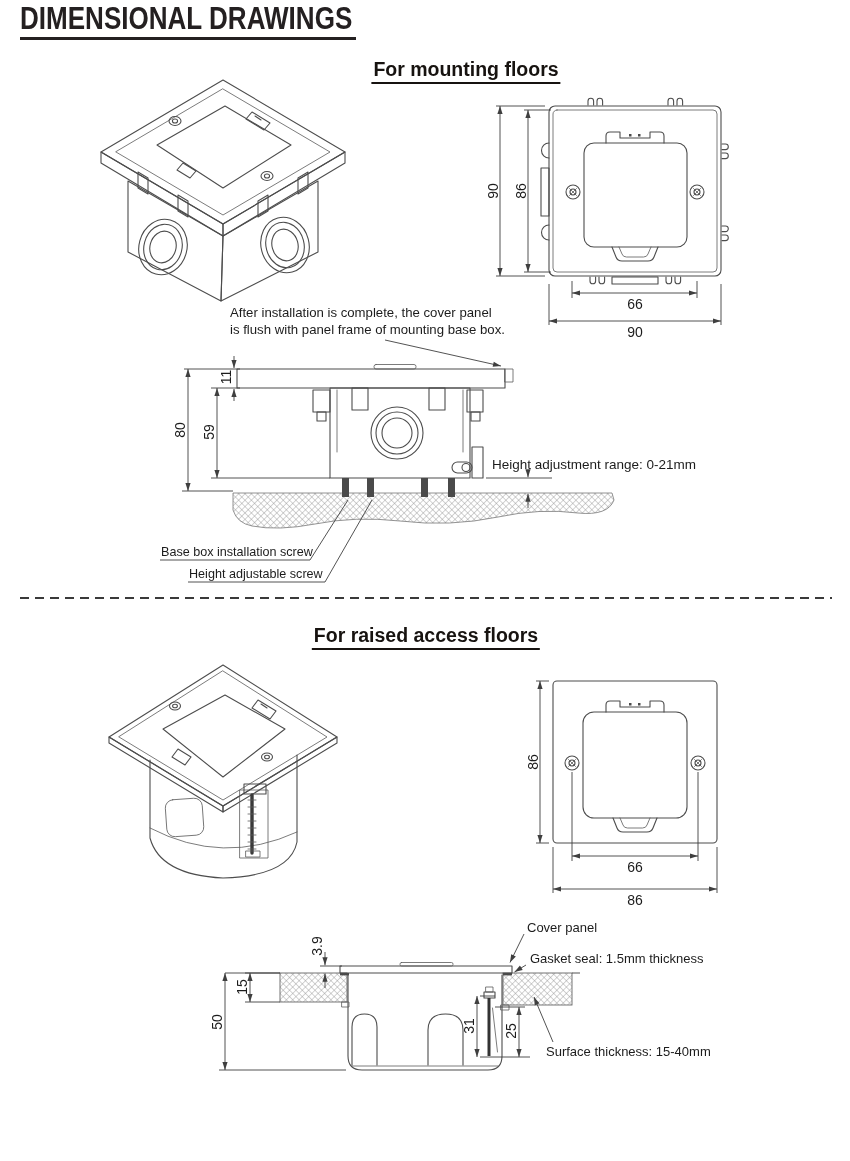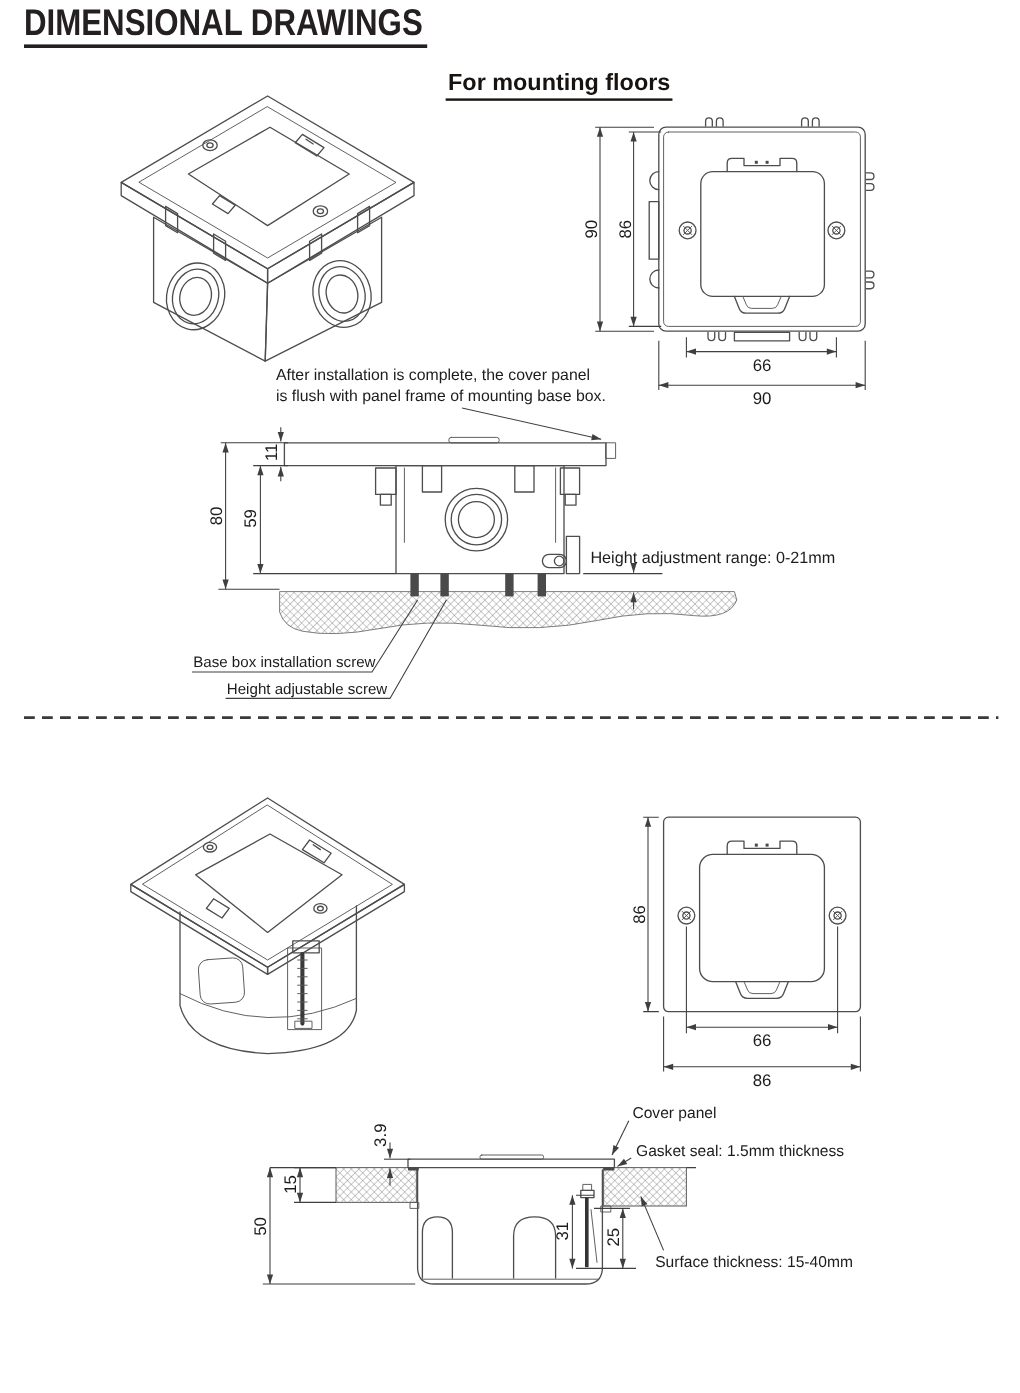--- a/index.html
+++ b/index.html
@@ -21,20 +21,21 @@
   .lbltxt{font-family:"Liberation Sans",sans-serif;font-size:13px;fill:#1c1c1c;}
   .notetxt{font-family:"Liberation Sans",sans-serif;font-size:13.2px;fill:#1c1c1c;}
 </style>
 </head>
 <body>
 
 <div class="page">
 
   <div class="page-title">DIMENSIONAL DRAWINGS</div>
   <div class="sec-head" style="left:466px;top:58px;">For mounting floors</div>
+  <div class="sec-head" style="left:426px;top:624px;">For raised access floors</div>
 
   <svg width="850" height="1161" viewBox="0 0 850 1161">
     <defs>
       <marker id="ae" markerUnits="userSpaceOnUse" markerWidth="10" markerHeight="8" refX="8.5" refY="3" orient="auto">
         <path d="M0.5,0.4 L8.5,3 L0.5,5.6 Z" fill="#3f3f3f"></path>
       </marker>
       <marker id="as" markerUnits="userSpaceOnUse" markerWidth="10" markerHeight="8" refX="0.5" refY="3" orient="auto">
         <path d="M8.5,0.4 L0.5,3 L8.5,5.6 Z" fill="#3f3f3f"></path>
       </marker>
       <pattern id="hatch" width="4.5" height="4.5" patternUnits="userSpaceOnUse" patternTransform="rotate(45)">

